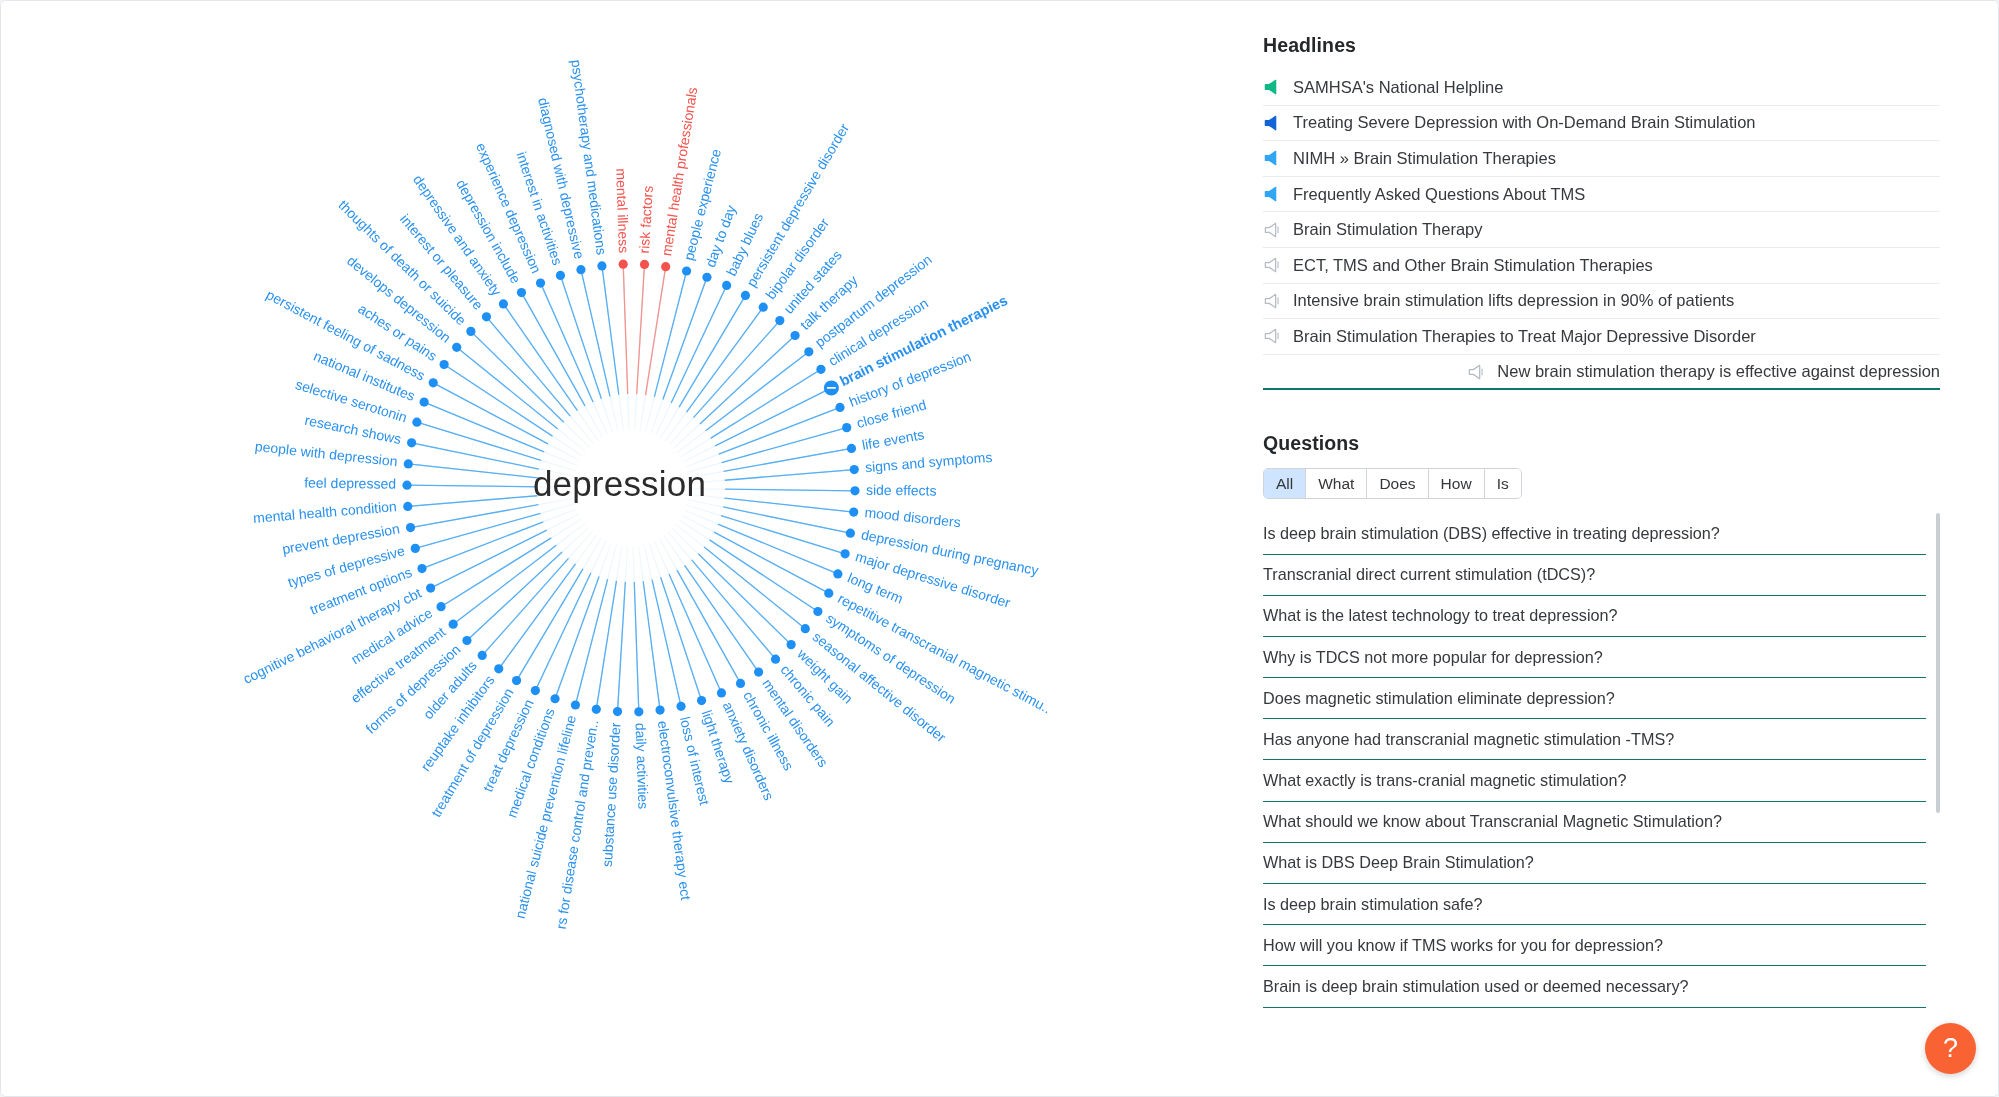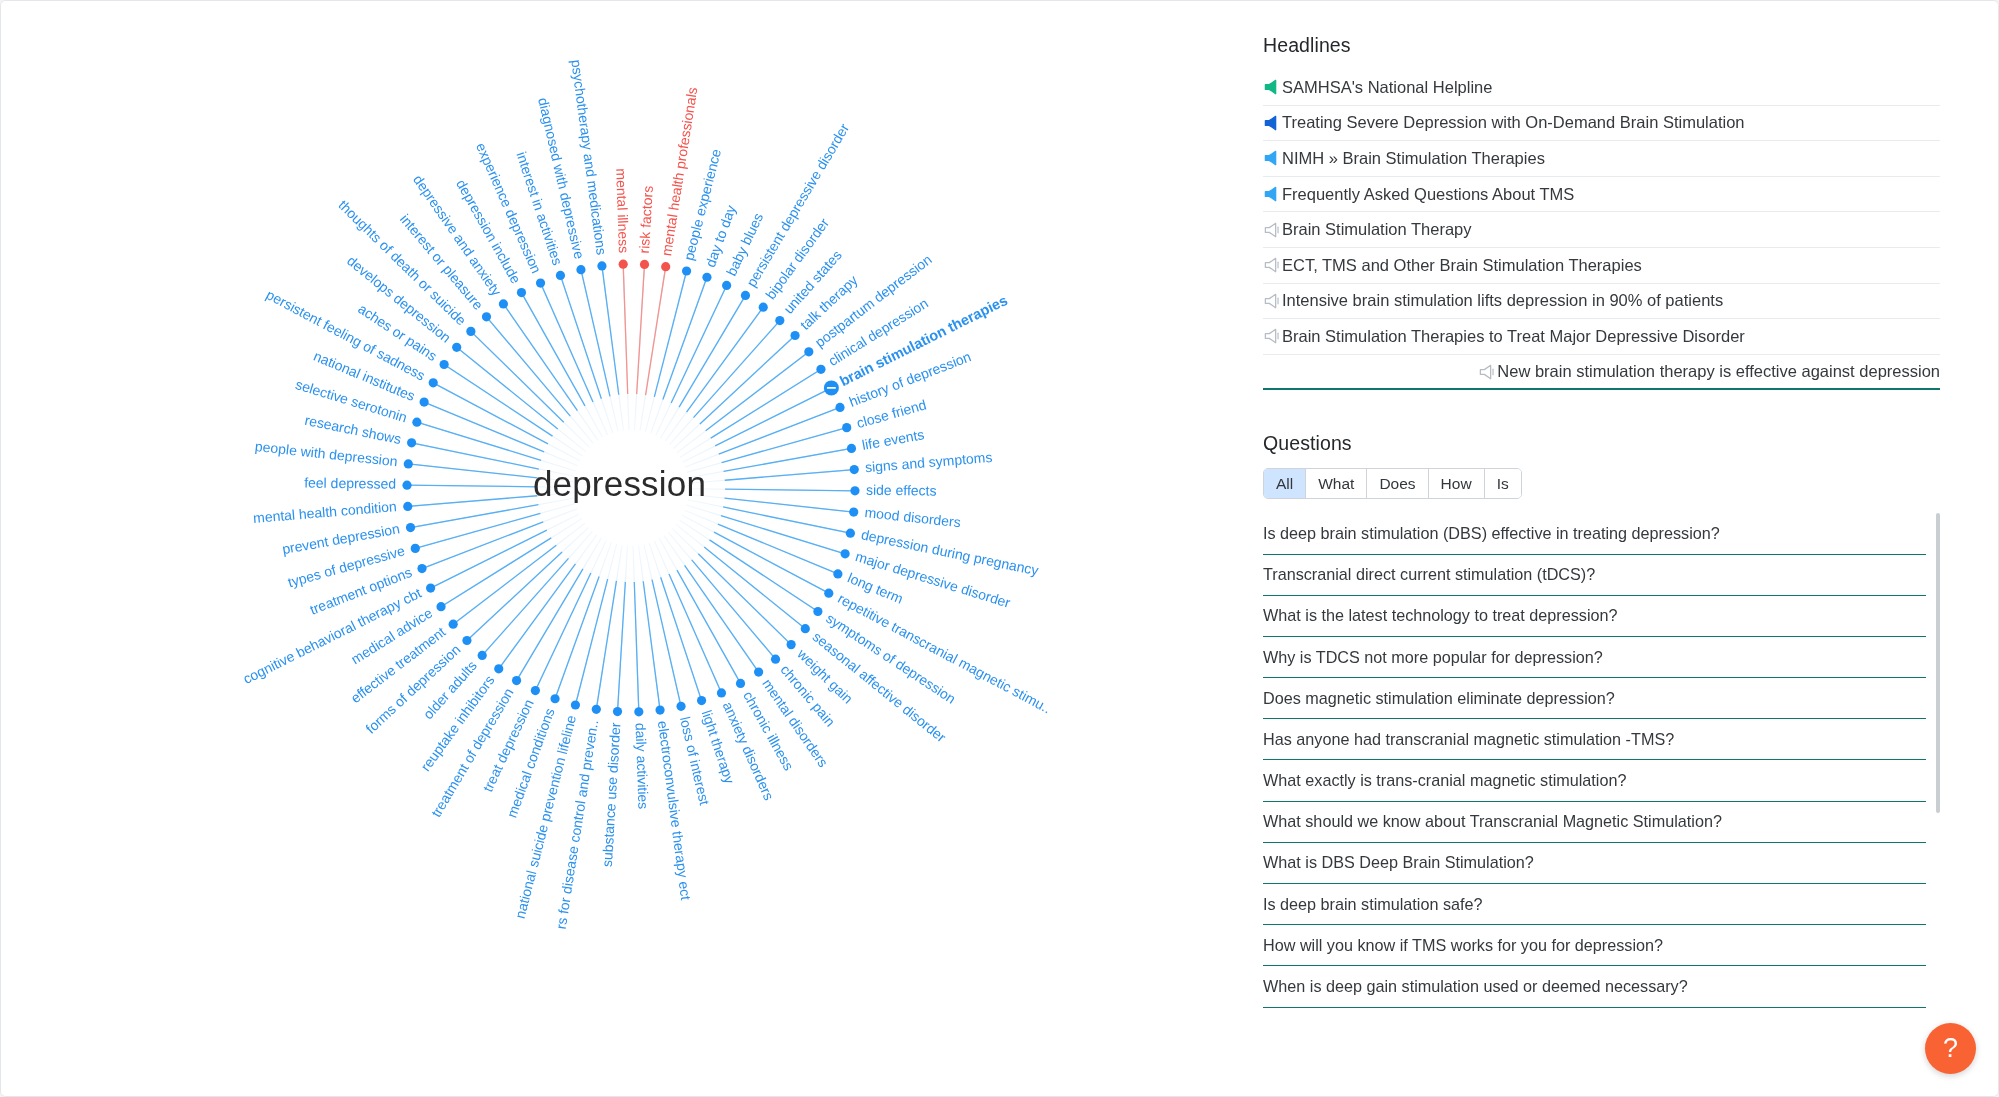--- a/index.html
+++ b/index.html
@@ -45,31 +45,32 @@
   
   #side-panel {
     flex: 1 1 auto;
     padding: 33px 58px 0 25px;
     background: #fff;
     position: relative;
     overflow: hidden;
   }
   .sec-title {
     font-size: 19.5px;
-    font-weight: normal;
+    font-weight: bold;
     color: #25282b;
     margin: 0 0 13px 0;
     letter-spacing: .1px;
   }
 
   
   #headlines-list { margin: 0 0 42px 0; }
   .headline-row {
     display: flex;
     align-items: center;
+    gap: 11px;
     height: 35.6px;
     border-bottom: 1px solid #e9ecef;
     font-size: 16.5px;
     color: #35393d;
     cursor: pointer;
     white-space: nowrap;
     overflow: hidden;
   }
   .headline-row:last-child { border-bottom: 2px solid #0f766e; justify-content: flex-end; }
   .mega { flex: 0 0 19px; width: 19px; height: 16px; display: block; }
@@ -644,21 +645,21 @@
           <div class="question-row">Transcranial direct current stimulation (tDCS)?</div>
           <div class="question-row">What is the latest technology to treat depression?</div>
           <div class="question-row">Why is TDCS not more popular for depression?</div>
           <div class="question-row">Does magnetic stimulation eliminate depression?</div>
           <div class="question-row">Has anyone had transcranial magnetic stimulation -TMS?</div>
           <div class="question-row">What exactly is trans-cranial magnetic stimulation?</div>
           <div class="question-row">What should we know about Transcranial Magnetic Stimulation?</div>
           <div class="question-row">What is DBS Deep Brain Stimulation?</div>
           <div class="question-row">Is deep brain stimulation safe?</div>
           <div class="question-row">How will you know if TMS works for you for depression?</div>
-          <div class="question-row">When is deep gain stimulation used or deemed necessary?</div>
+          <div class="question-row">Brain is deep brain stimulation used or deemed necessary?</div>
         </div>
       <div id="q-scrollbar"></div>
     </div>
 
     <button id="help-fab">?</button>
   </div>
 
 </div>
 
 </body></html>

